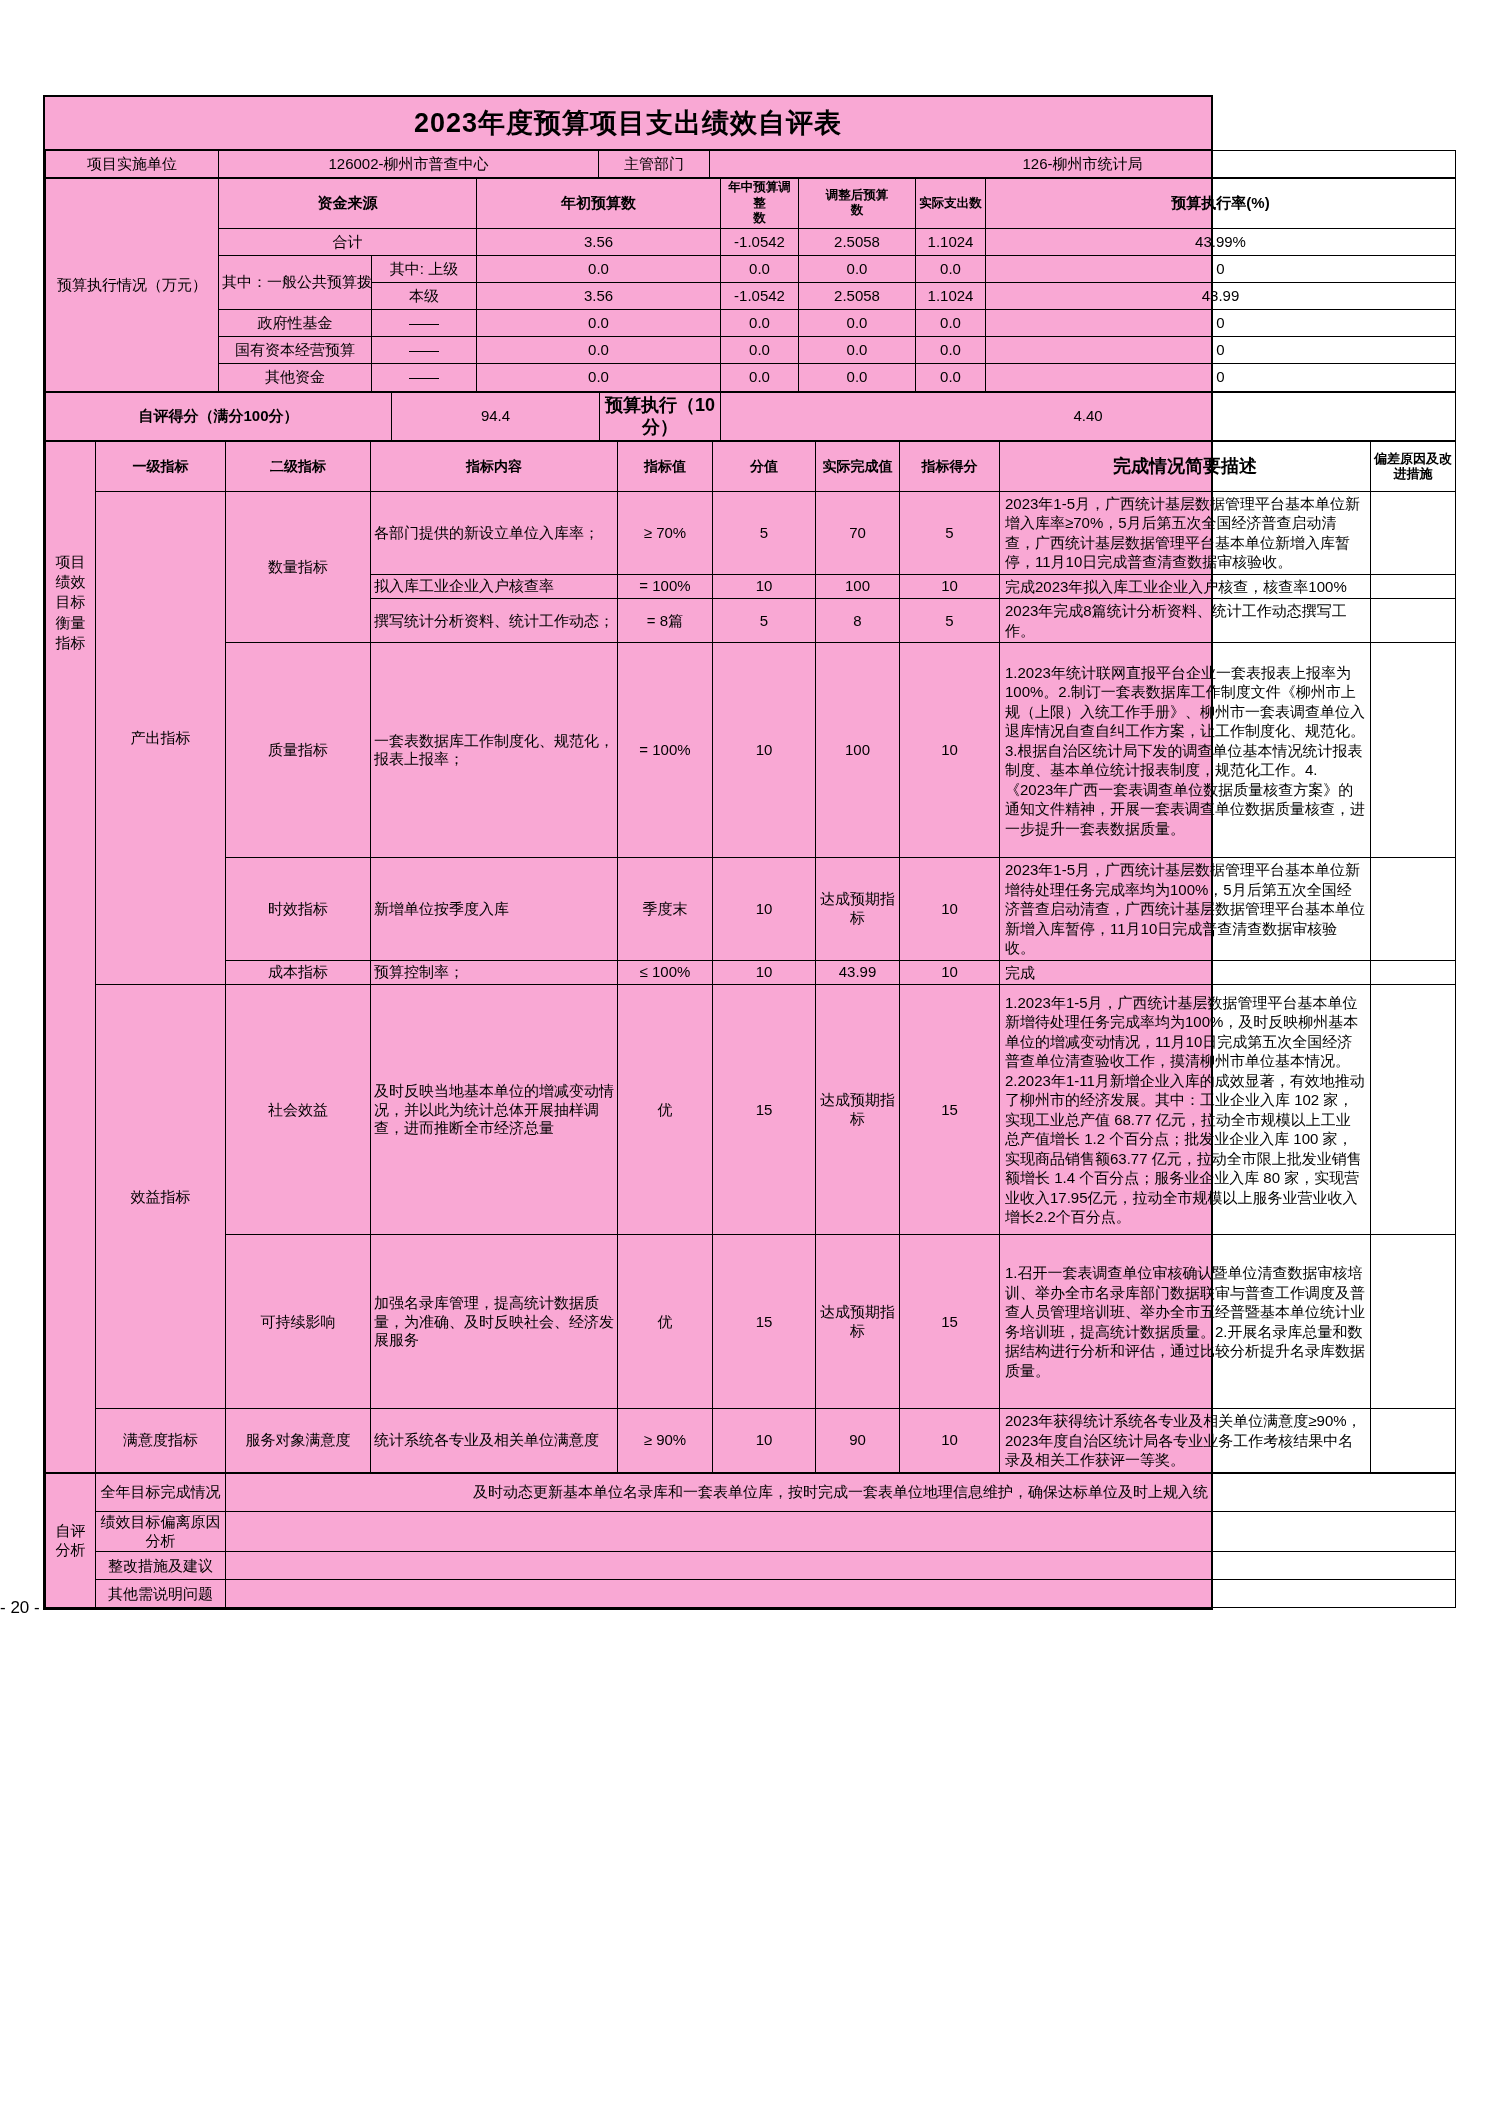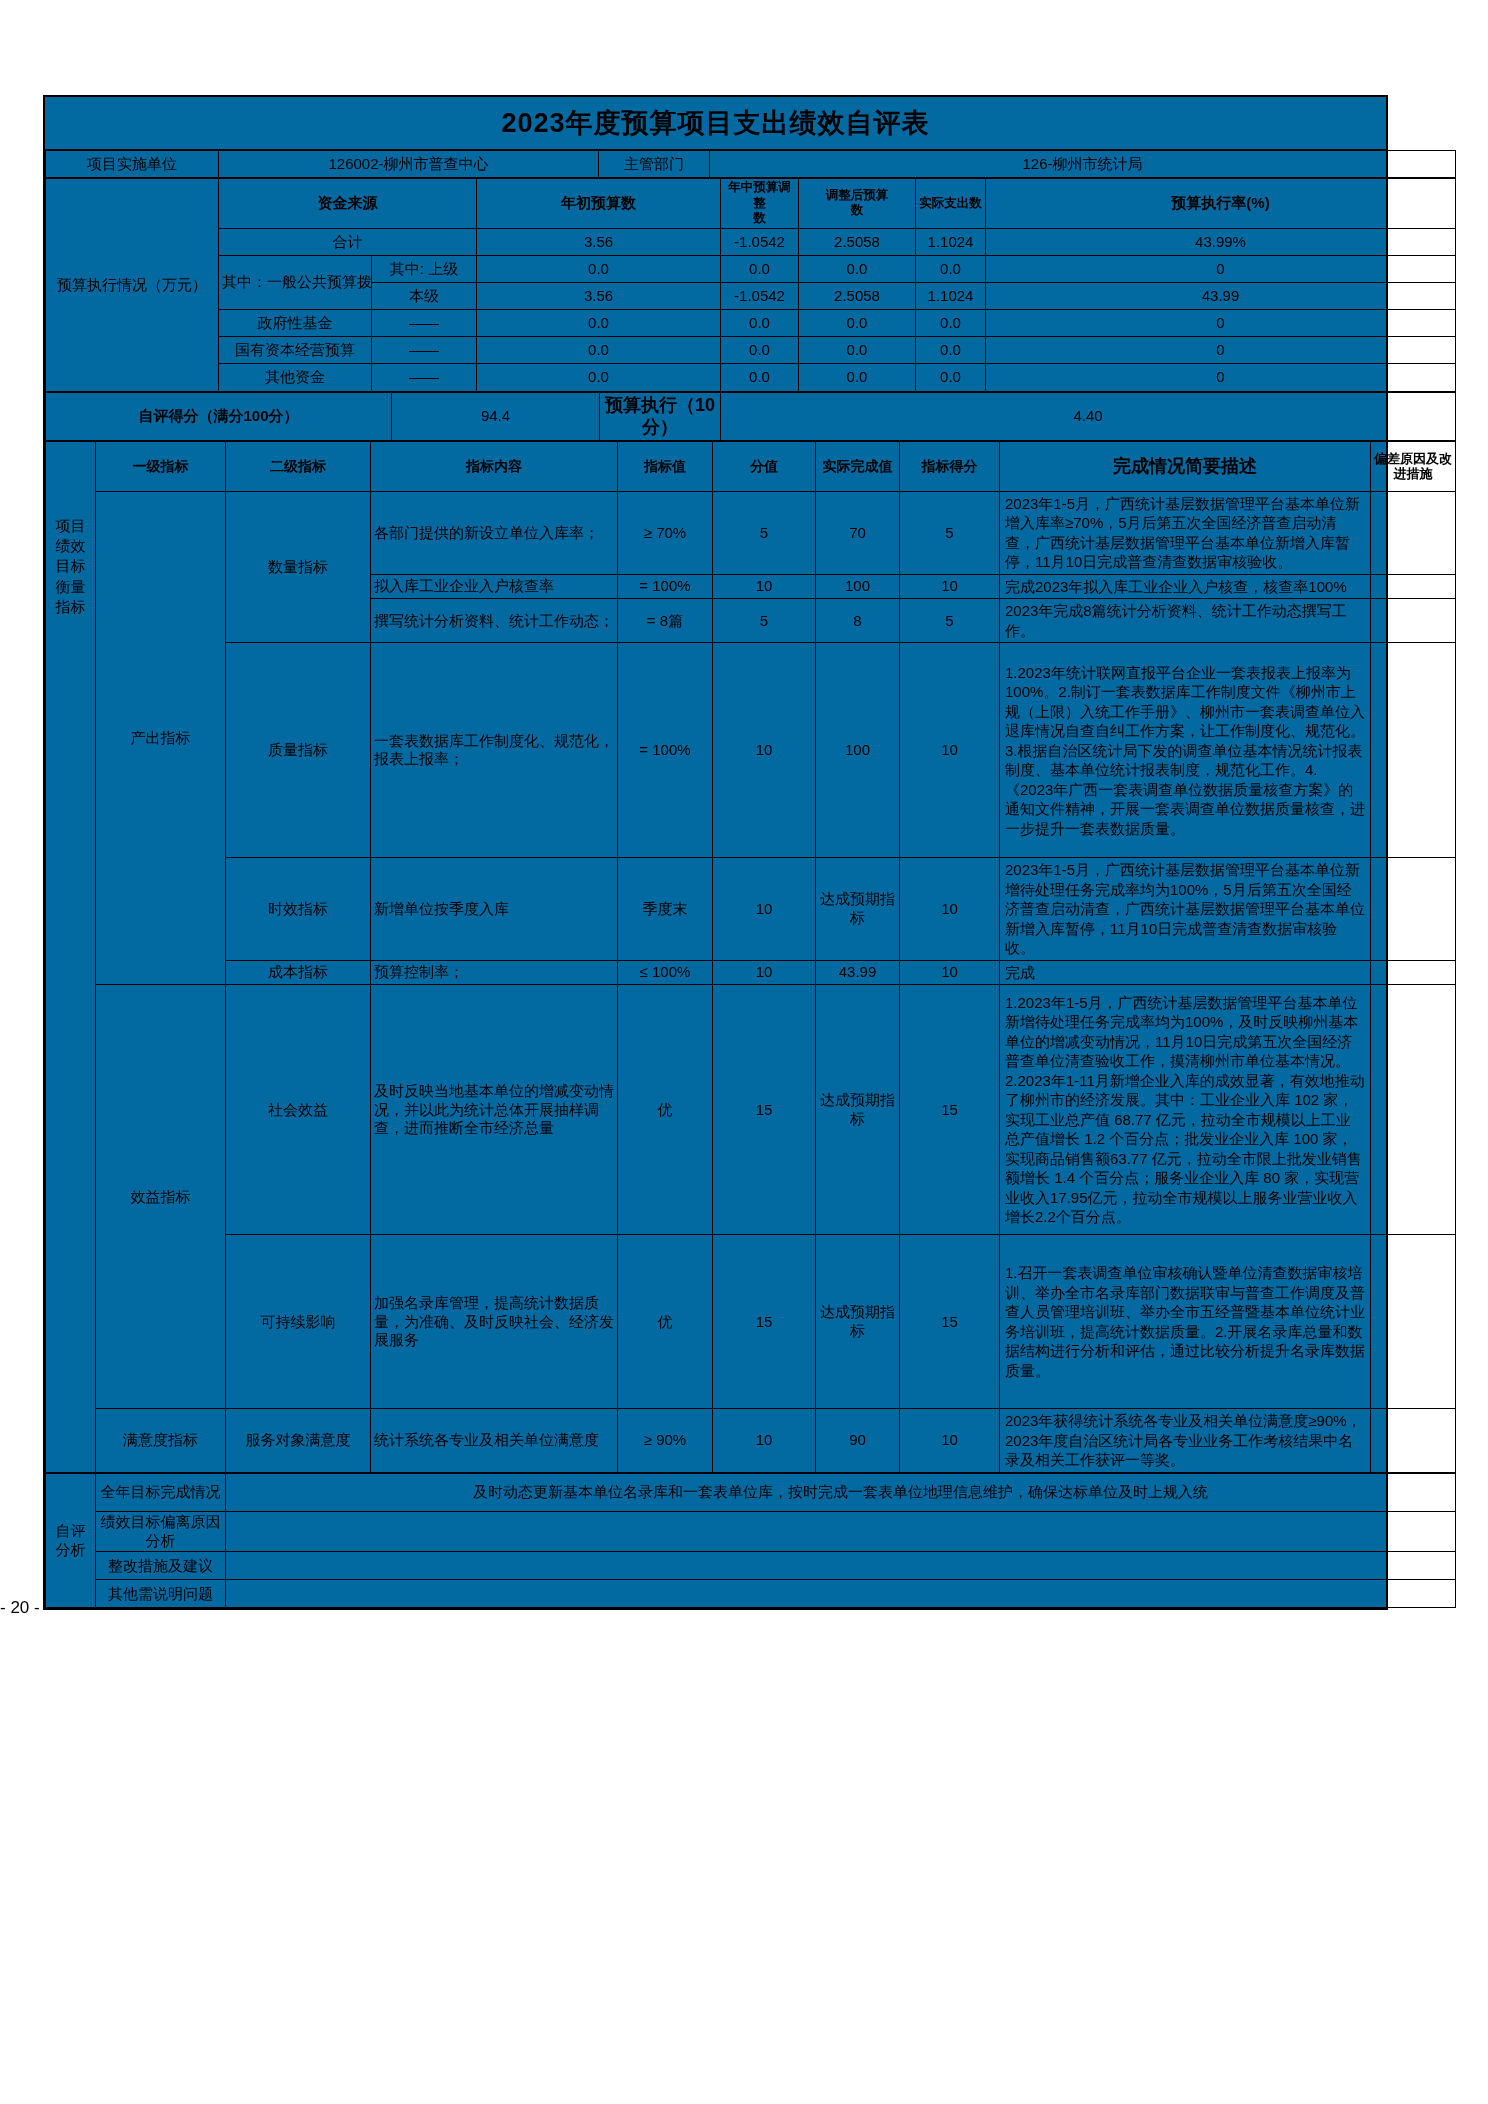--- a/index.html
+++ b/index.html
@@ -3,42 +3,42 @@
 <meta charset="utf-8">
 <style>
   * { box-sizing: border-box; margin: 0; padding: 0; }
   html, body { background: #ffffff; }
   body {
     width: 1488px; height: 2104px; position: relative;
     font-family: "Liberation Sans", "DejaVu Sans", sans-serif;
     color: #000;
   }
   .sheet {
-    position: absolute; left: 43px; top: 95px; width: 1345px;
-    border: 2px solid #000; background: #0369a1;
+    position: absolute; left: 43px; top: 95px; width: 1170px;
+    border: 2px solid #000; background: #f9a8d4;
   }
   table { border-collapse: collapse; table-layout: fixed; width: 1410px; }
   td {
     border: 1px solid #000;
     font-size: 15px; line-height: 1.25;
     text-align: center; vertical-align: middle;
     padding: 1px 3px; overflow: hidden;
   }
   .title-row {
     height: 53px; display: flex; align-items: center; justify-content: center;
     border-bottom: 1px solid #000;
   }
   .title-row .t-text { font-size: 27px; font-weight: bold; letter-spacing: 1px; }
   .bold { font-weight: bold; }
   .left { text-align: left; }
   .small { font-size: 12.5px; }
   .prewrap { white-space: pre-line; }
   .nowrap { white-space: nowrap; }
   .desc { text-align: left; font-size: 15px; line-height: 1.3; padding: 2px 5px; }
-  .vlabel { vertical-align: top; padding-top: 74px; font-size: 15px; line-height: 1.35; margin-top: 42px; }
+  .vlabel { vertical-align: top; padding-top: 110px; font-size: 15px; line-height: 1.35; margin-top: 42px; }
   .dev-h { font-size: 13px; line-height: 1.2; padding: 1px 2px; }
   .pagenum {
     position: absolute; left: 0; top: 1598px; width: 100%;
     font-size: 17px;
   }
 </style>
 </head>
 <body>
 
 <div class="sheet">

